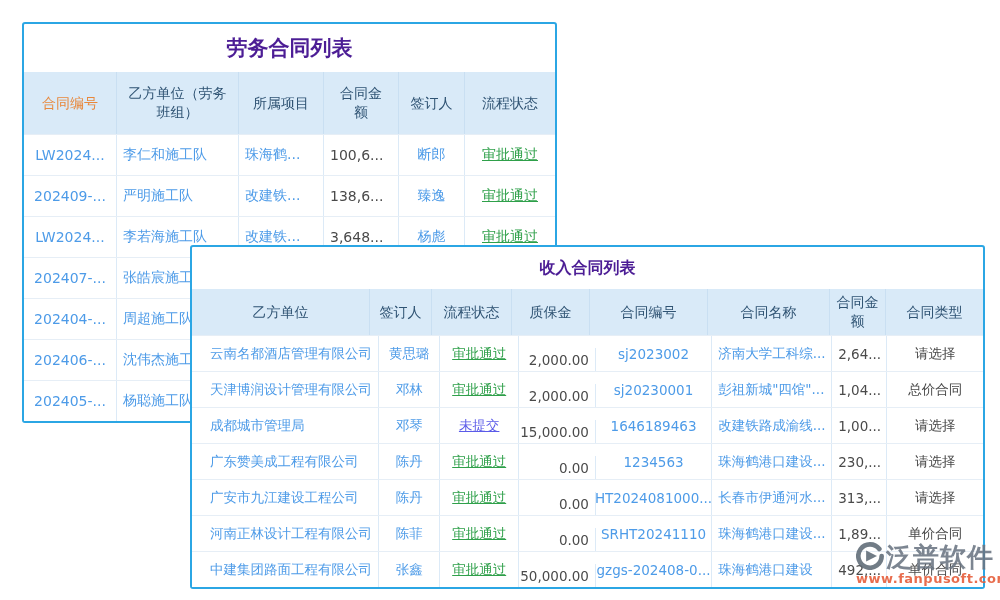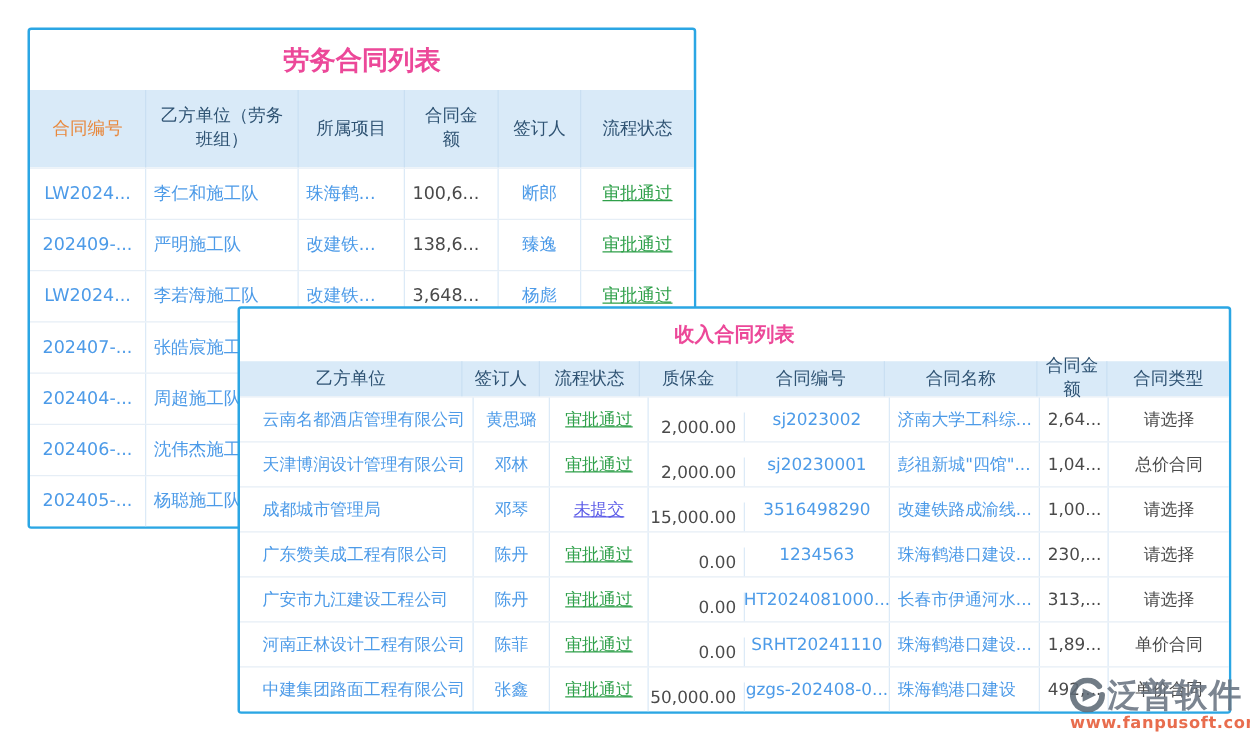--- a/index.html
+++ b/index.html
@@ -1,18 +1,18 @@
 <!DOCTYPE html>
 <html><head>
 <meta charset="utf-8">
 <style>
   html,body{margin:0;padding:0;background:#fff;width:1000px;height:600px;overflow:hidden;
     font-family:"DejaVu Sans","Liberation Sans",sans-serif;}
   .card{position:absolute;background:#fff;border:2px solid #2BA6E4;border-radius:3px;box-sizing:border-box;}
-  .card-title{display:flex;align-items:center;justify-content:center;font-weight:700;color:#ec4899;}
+  .card-title{display:flex;align-items:center;justify-content:center;font-weight:700;color:#4c1d95;}
   .thead{display:flex;background:#D9EAF8;}
   .row{display:flex;background:#fff;border-top:1px solid #E6EEF6;}
   .cell{display:flex;align-items:center;justify-content:center;box-sizing:border-box;
     border-right:1px solid #DCEAF7;overflow:hidden;white-space:nowrap;font-size:14px;color:#4A4A4A;
     padding:0 6px;}
   .cell:last-child{border-right:none;}
   .hcell{display:flex;align-items:center;justify-content:center;box-sizing:border-box;
     border-right:1px solid #C9DFF2;color:#2F5373;font-size:14px;text-align:center;line-height:1.35;padding:0 4px;}
   .hcell:last-child{border-right:none;}
   .hwrap{display:inline-block;white-space:normal;}
@@ -28,21 +28,21 @@
   #labor .card-title{height:48px;font-size:21px;}
   #labor .thead{height:62px;}
   #labor .row{height:40px;}
   .c0{width:93px;}.c1{width:122px;}.c2{width:85px;}.c3{width:75px;}.c4{width:66px;}.c5{width:90px;}
   #labor .hw1{max-width:100px;}
   #labor .hw3{max-width:46px;}
 
   
   #income{left:190px;top:245px;width:795px;z-index:2;}
   #income .card-title{height:42px;font-size:16px;}
-  #income .thead{height:28px;}
+  #income .thead{height:46px;}
   #income .row{height:35px;padding-left:12px;}
   #income .cell{font-size:13.5px;}
   .ic0{width:178px;}.ic1{width:62px;}.ic2{width:80px;}.ic3{width:78px;}.ic4{width:118px;}
   .ic5{width:122px;}.ic6{width:56px;}.ic7{width:97px;}
   #income .hw6{max-width:46px;}
 
   
   #watermark{position:absolute;left:856px;top:542px;width:138px;z-index:5;text-align:center;opacity:0.88;}
   .wm-row{display:flex;align-items:flex-end;justify-content:center;gap:2px;}
   .wm-brand{font-size:26px;font-weight:700;color:#6A7582;letter-spacing:1px;line-height:1;}
@@ -180,21 +180,21 @@
     <div class="cell ic4 lnk">sj20230001</div>
     <div class="cell ic5 lnk left">彭祖新城"四馆"...</div>
     <div class="cell ic6 left">1,04...</div>
     <div class="cell ic7">总价合同</div>
   </div>
   <div class="row">
     <div class="cell ic0 lnk left">成都城市管理局</div>
     <div class="cell ic1 lnk">邓琴</div>
     <div class="cell ic2 pending">未提交</div>
     <div class="cell ic3 right">15,000.00</div>
-    <div class="cell ic4 lnk">3516498290</div>
+    <div class="cell ic4 lnk">1646189463</div>
     <div class="cell ic5 lnk left">改建铁路成渝线...</div>
     <div class="cell ic6 left">1,00...</div>
     <div class="cell ic7">请选择</div>
   </div>
   <div class="row">
     <div class="cell ic0 lnk left">广东赞美成工程有限公司</div>
     <div class="cell ic1 lnk">陈丹</div>
     <div class="cell ic2 ok">审批通过</div>
     <div class="cell ic3 right">0.00</div>
     <div class="cell ic4 lnk">1234563</div>

